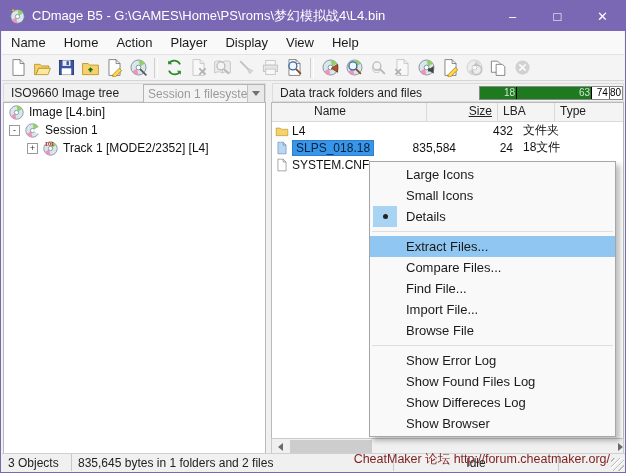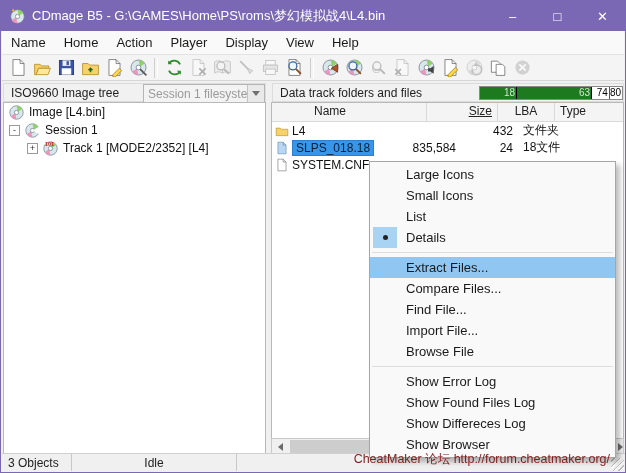--- a/index.html
+++ b/index.html
@@ -54,21 +54,21 @@
   .expander{width:9px;height:9px;border:1px solid #9a9a9a;background:#fff;display:inline-flex;
     align-items:center;justify-content:center;font-size:9px;line-height:7px;color:#333;margin-right:4px;flex:0 0 auto;}
   .ticon{width:17px;height:17px;margin-right:4px;flex:0 0 auto;}
   
   .listpane{position:absolute;left:270px;top:101px;width:353px;height:353px;background:#fff;
     border:1px solid #b9b9b9;box-sizing:border-box;overflow:hidden;}
   .lheader{display:flex;height:18px;background:#f4f4f4;border-bottom:1px solid #dadada;font-size:12px;color:#222;}
   .lheader div{box-sizing:border-box;border-right:1px solid #d9d9d9;padding:1px 5px;}
   .c-name{width:118px;margin-left:37px;}
   .c-size{width:71px;text-align:right;text-decoration:underline;}
-  .c-lba{width:57px;text-align:center;}
+  .c-lba{width:57px;text-align:left;}
   .c-type{flex:1;border-right:none !important;}
   .lrow{display:flex;height:17px;align-items:center;font-size:12px;}
   .lrow .cell{box-sizing:border-box;padding:0 5px;white-space:nowrap;}
   .lrow .name{width:118px;display:flex;align-items:center;padding:0 2px 0 3px;}
   .lrow .size{width:71px;text-align:right;}
   .lrow .lba{width:57px;text-align:right;}
   .lrow .type{flex:1;}
   .ficon{width:14px;height:14px;margin-right:3px;flex:0 0 auto;}
   .sel-label{background:#3795ea;color:#0b2038;padding:0 3px;border:1px solid #2f7fd0;}
   
@@ -388,21 +388,20 @@
       </div>
     <div class="hthumb"></div>
     <div class="harrow right">
         <i></i>
       </div>
   </div>
 
   <div class="ctxmenu">
     <div class="mitem">Large Icons</div>
     <div class="mitem">Small Icons</div>
-    <div class="mitem">List</div>
     <div class="mitem">
       <span class="radio-box">
           <i></i>
         </span>
       <span>Details</span>
     </div>
     <div class="msep"></div>
     <div class="mitem hl">Extract Files...</div>
     <div class="mitem">Compare Files...</div>
     <div class="mitem">Find File...</div>
@@ -410,19 +409,20 @@
     <div class="mitem">Browse File</div>
     <div class="msep"></div>
     <div class="mitem">Show Error Log</div>
     <div class="mitem">Show Found Files Log</div>
     <div class="mitem">Show Differeces Log</div>
     <div class="mitem">Show Browser</div>
   </div>
 
   <div class="statusbar">
     <div class="sec s1">3 Objects</div>
+    <div class="sec s2">835,645 bytes in 1 folders and 2 files</div>
     <div class="sec s3">Idle</div>
     <div class="sec s4"></div>
   </div>
   <div class="watermark">CheatMaker 论坛 http://forum.cheatmaker.org/</div>
   <div class="grip"></div>
 
 </div>
 
 </body></html>

